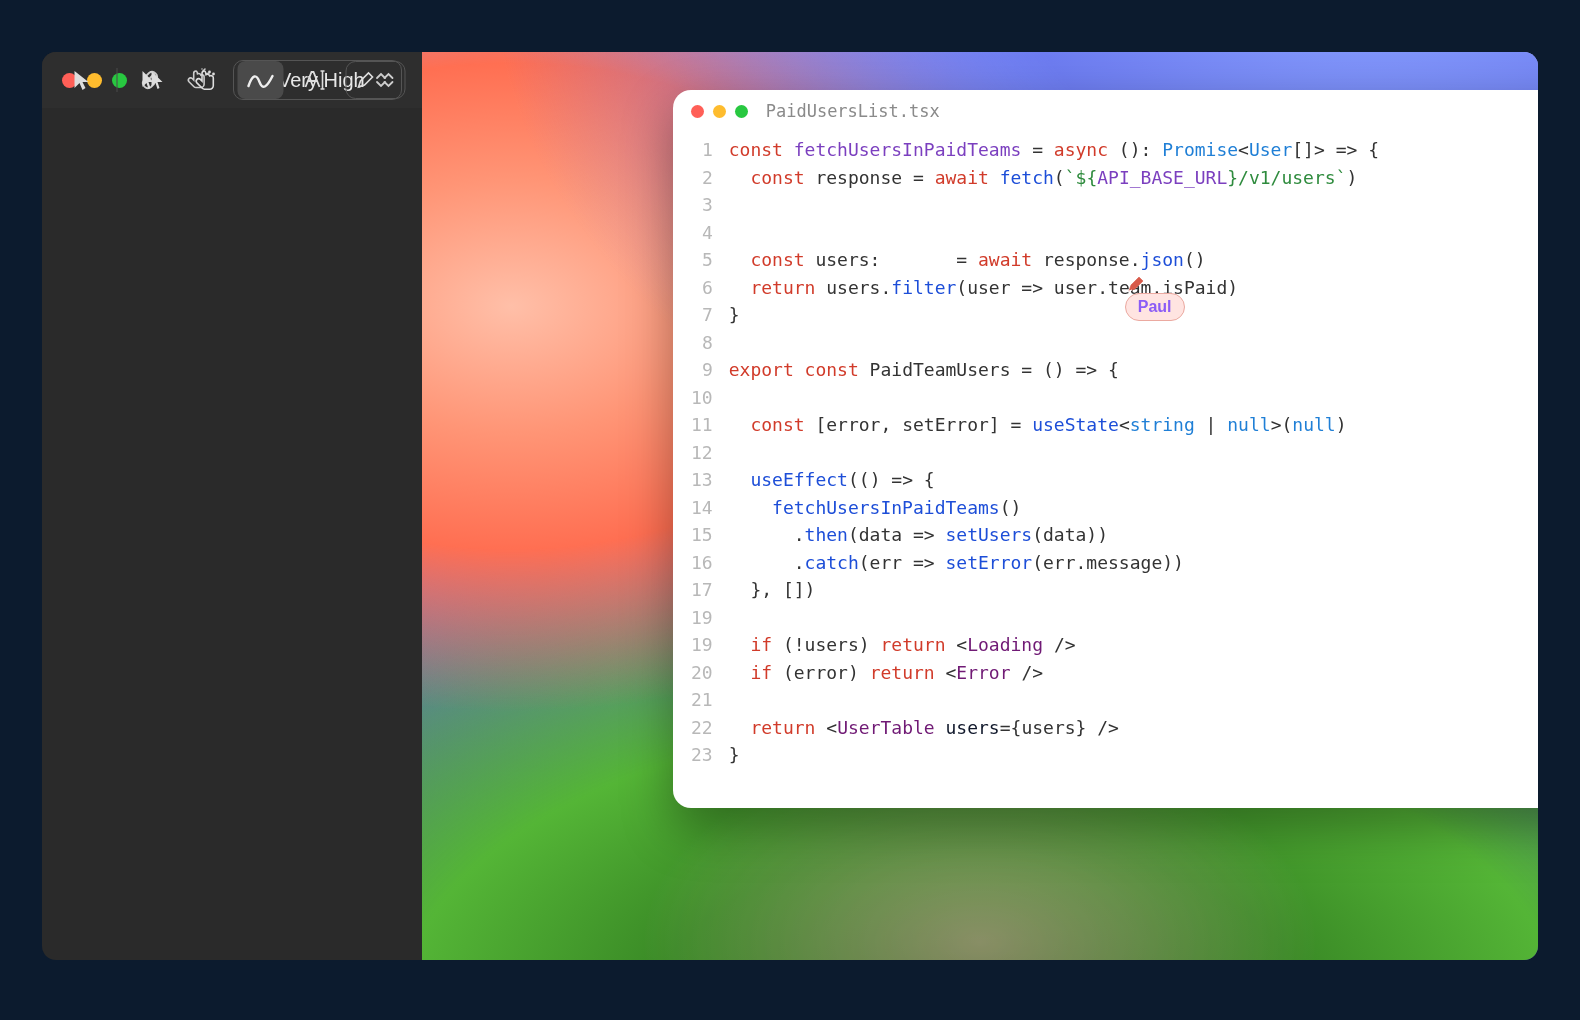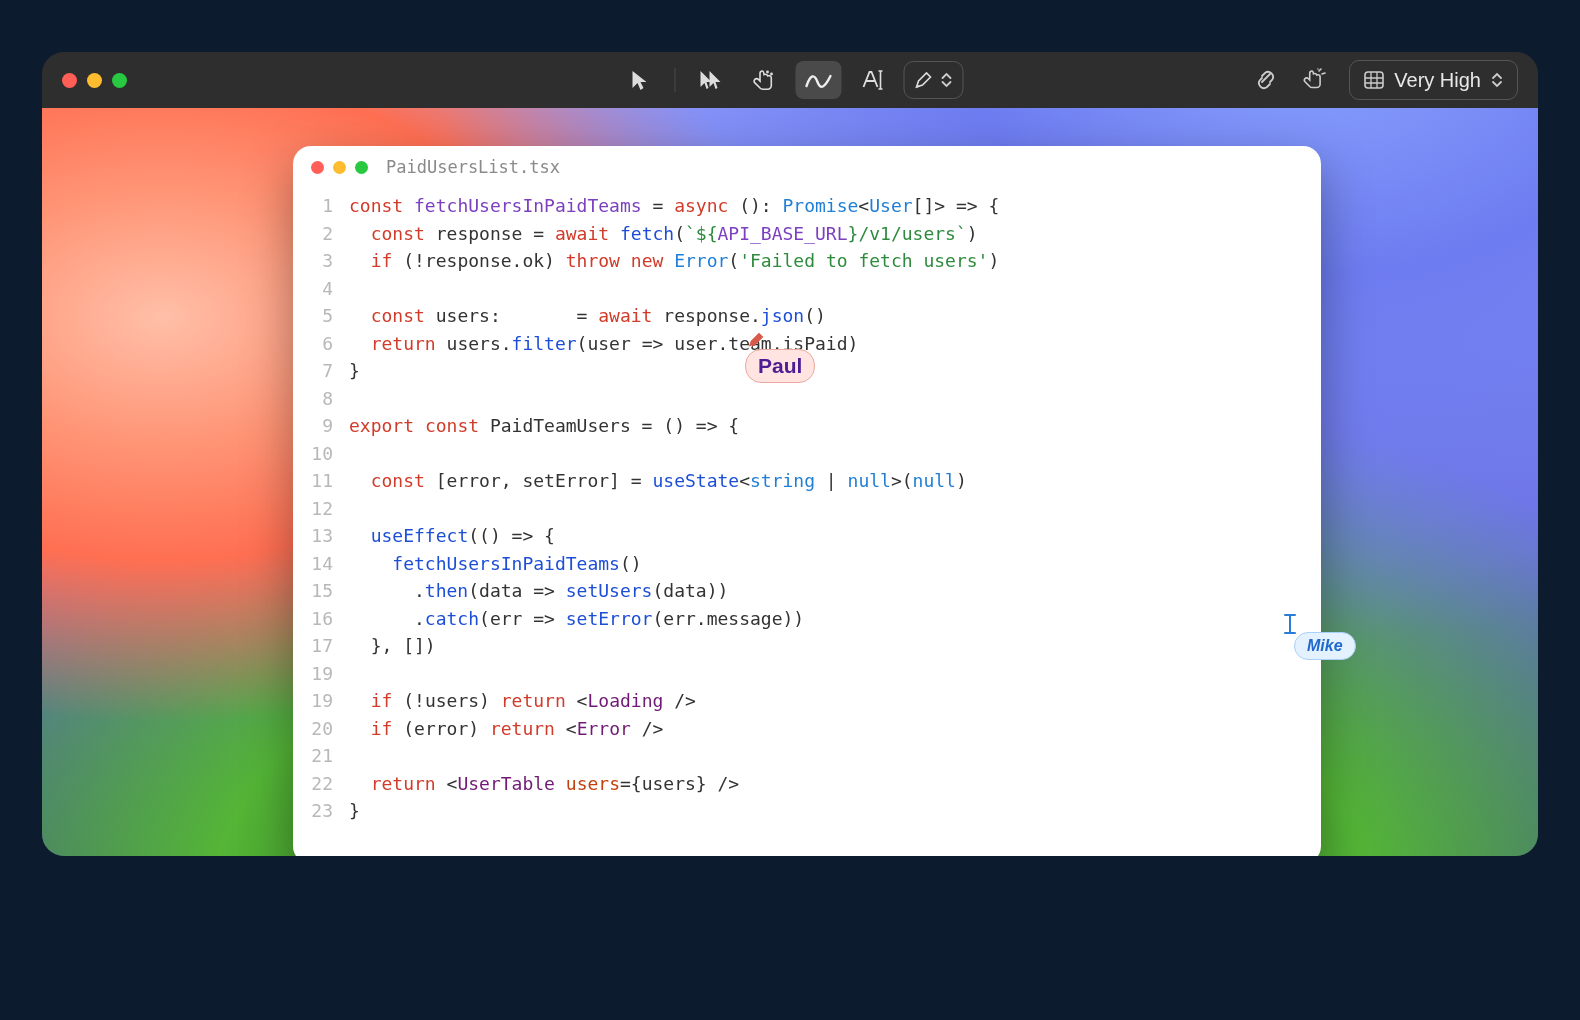--- a/index.html
+++ b/index.html
@@ -8,26 +8,26 @@
     height: 1020px;
     background: #0c1b2e;
     font-family: -apple-system, BlinkMacSystemFont, "Segoe UI", sans-serif;
     padding: 52px 42px;
     overflow: hidden;
   }
 
   
   .app-window {
     width: 1496px;
-    height: 804px;
+    height: 908px;
     background: #2a2a2a;
-    border-radius: 22px;
+    border-radius: 14px;
     overflow: hidden;
     display: flex;
-    flex-direction: column;
+    flex-direction: row;
     position: relative;
   }
 
   
   .titlebar {
     height: 56px;
     background: #2e2e2e;
     display: flex;
     align-items: center;
     padding: 0 20px;
@@ -137,21 +137,21 @@
   .code { white-space: pre; color: #333; }
 
   
   .kw { color: #d13b2a; }        
   .fn-def { color: #7b3fbf; }        
   .type { color: #1f7fd6; }      
   .ident { color: #7b3fbf; }
   .str { color: #2e8b3d; }
   .null { color: #1f7fd6; }
   .method { color: #1d4ed8; }
-  .attr { color: #c2410c; }
+  .attr { color: #0f172a; }
   .comp { color: #701a75; }
 
   
   .cursor-tag {
     position: absolute;
     display: flex; flex-direction: column; align-items: flex-start;
   }
   .cursor-tag .ibeam {
     font-size: 22px; font-weight: 500;
     margin-left: -12px; margin-bottom: -4px;
@@ -171,23 +171,23 @@
     position: absolute; left: 452px; top: 183px;
     display: flex; flex-direction: column; align-items: flex-start;
     z-index: 5;
   }
   .cursor-paul .editpen {
     width: 22px; height: 22px;
     display:flex;align-items:center;justify-content:center;
     margin-bottom: -2px;
   }
   .cursor-paul .label {
-    font-size: 21px; font-weight: 600;
+    font-size: 16px; font-weight: 600;
     padding: 4px 12px; border-radius: 16px;
-    background: #ffe4e1; color: #4c1d95; border: 1.6px solid #eba9a0;
+    background: #ffe4e1; color: #8b5cf6; border: 1.6px solid #eba9a0;
   }
 
   svg { display: block; }
 </style>
 </head>
 <body>
 
 <div class="app-window">
 
   <div class="titlebar">
@@ -281,21 +281,20 @@
         <div class="line">
             <span class="gutter">1</span>
             <span class="code"><span class="kw">const</span> <span class="fn-def">fetchUsersInPaidTeams</span><span> = </span><span class="kw">async</span><span> (): </span><span class="type">Promise</span><span>&lt;</span><span class="type">User</span><span>[]</span><span>&gt;</span><span> =&gt; {</span></span>
           </div>
         <div class="line">
             <span class="gutter">2</span>
             <span class="code"><span>  </span><span class="kw">const</span><span> response = </span><span class="kw">await</span><span> </span><span class="method">fetch</span><span>(</span><span class="str">`${</span><span class="ident">API_BASE_URL</span><span class="str">}/v1/users`</span><span>)</span></span>
           </div>
         <div class="line">
             <span class="gutter">3</span>
-            <span class="code"><span>  </span><span class="kw">if</span><span> (!response.ok) </span><span class="kw">throw</span><span> </span><span class="kw">new</span><span> </span><span class="type">Error</span><span>(</span><span class="str">'Failed to fetch users'</span><span>)</span></span>
           </div>
         <div class="line">
             <span class="gutter">4</span>
             <span class="code"></span>
           </div>
         <div class="line">
             <span class="gutter">5</span>
             <span class="code"><span>  </span><span class="kw">const</span><span> users:       = </span><span class="kw">await</span><span> response.</span><span class="method">json</span><span>()</span></span>
           </div>
         <div class="line">

